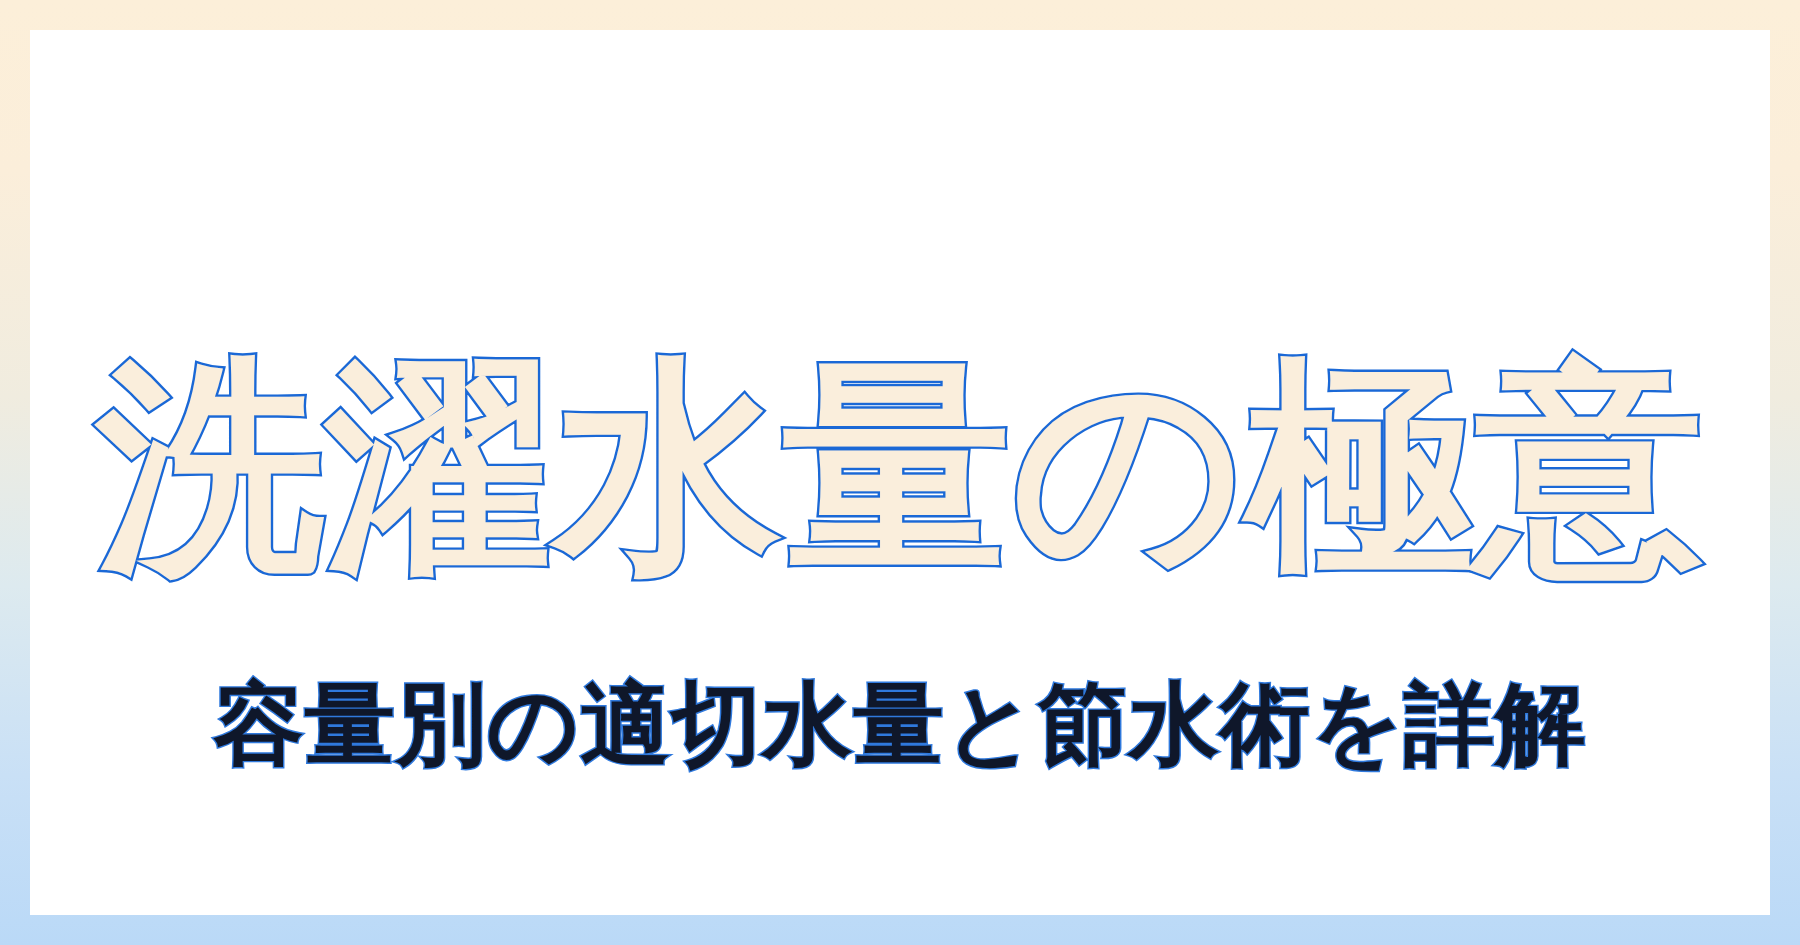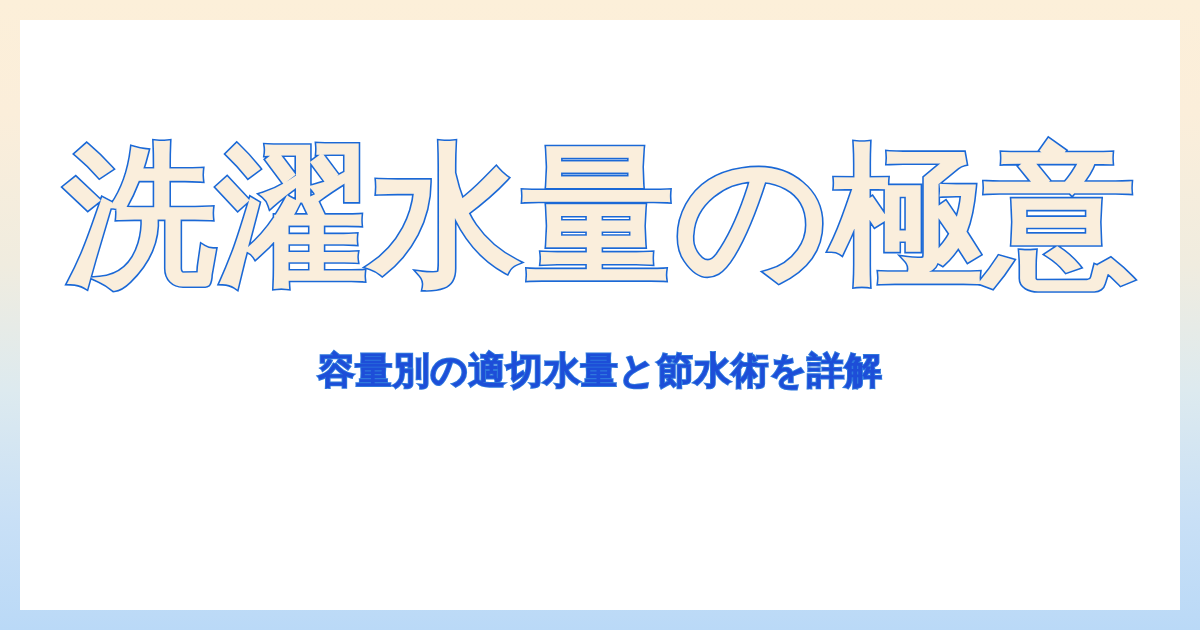--- a/index.html
+++ b/index.html
@@ -28,21 +28,21 @@
   
   #inner-panel {
     position: relative;
     width: 100%;
     height: 100%;
     box-sizing: border-box;
     background: #ffffff;
     display: flex;
     flex-direction: column;
     align-items: center;
-    justify-content: flex-start;
+    justify-content: center;
     overflow: hidden;
   }
 
   
   #headline-block {
     width: 100%;
     margin-top: 118px;
     display: flex;
     flex-direction: column;
     align-items: center;
@@ -59,27 +59,27 @@
     color: #faeedc;
     -webkit-text-stroke: 3.2px #1a68d6;
     paint-order: stroke fill;
     text-rendering: geometricPrecision;
     margin: 0;
     padding: 0 4px;
   }
 
   
   #sub-title {
-    font-family: Liberation Mono, monospace;
+    font-family: Liberation Sans, sans-serif;
     font-weight: 700;
-    font-size: 37px;
+    font-size: 60px;
     line-height: 1.05;
     letter-spacing: 0.012em;
     white-space: nowrap;
-    color: #1d4ed8;
+    color: #0f172a;
     -webkit-text-stroke: 1.9px #2f79dd;
     paint-order: stroke fill;
     text-rendering: geometricPrecision;
     margin: 62px 0 0 0;
   }
 </style>
 </head>
 <body>
 
 <div id="ogp-card">

